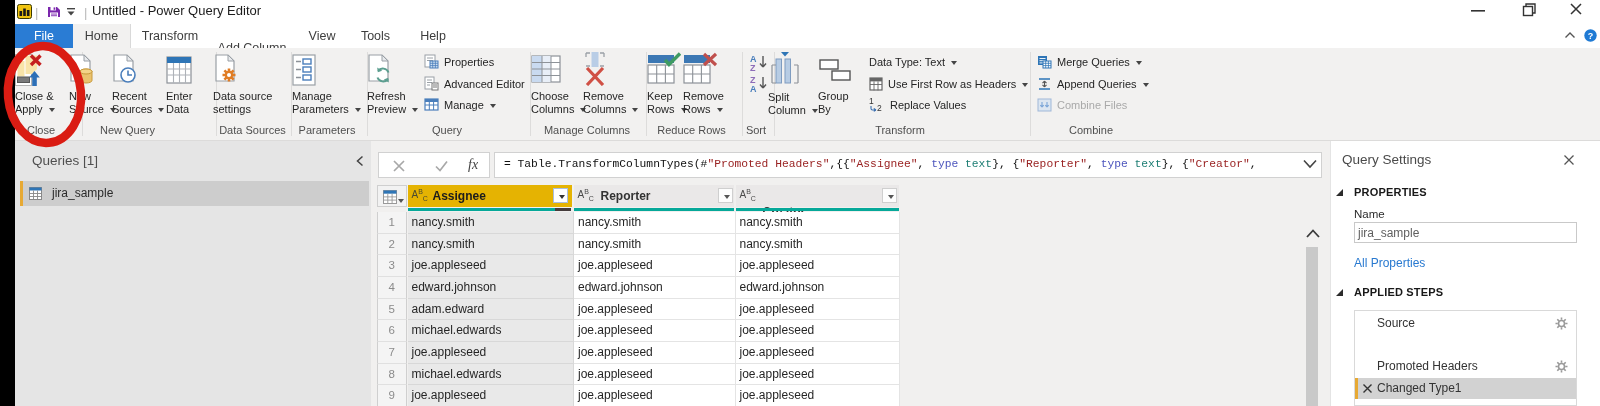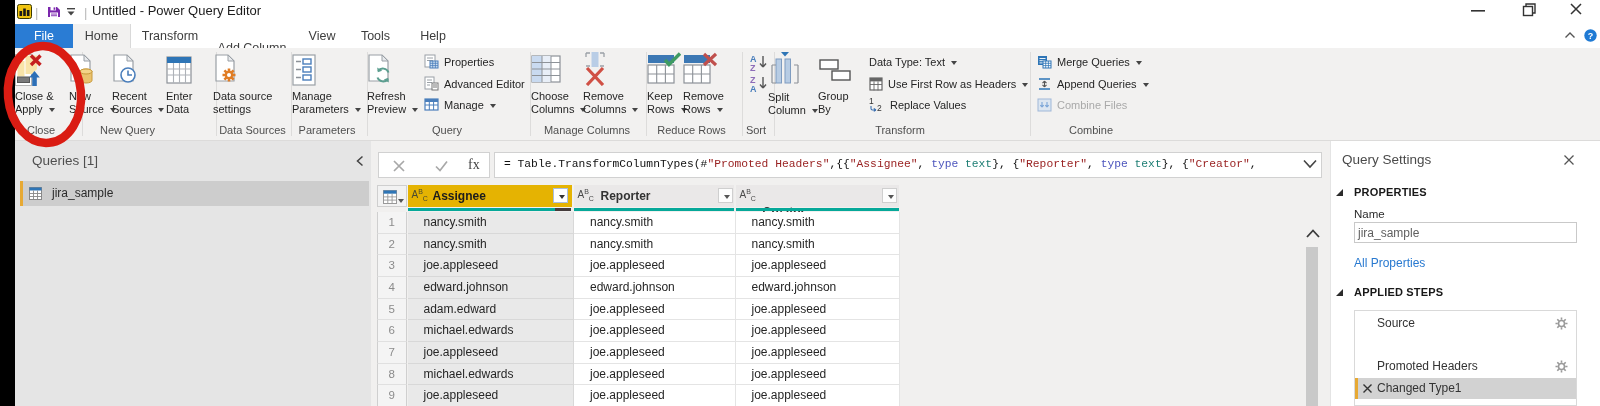--- a/index.html
+++ b/index.html
@@ -38,21 +38,21 @@
 #rightpane { left:1330px; top:141px; width:270px; height:265px; background:#fff; border-left:1px solid #e4e4e4; }
 
 
 .fbox { position:absolute; background:#fff; border:1px solid #d1d1d1; }
 #fmla { font-family:"Liberation Mono", monospace; font-size:11.3px; white-space:pre; line-height:23px; color:#111; overflow:hidden; }
 .mstr { color:#9a2323; } .mtyp { color:#4d55bd; } .mtxt { color:#1e7e74; }
 
 
 .hdr { position:absolute; top:44px; height:22px; }
 .qbar { position:absolute; top:66.5px; height:3px; }
-.cell { position:absolute; font-size:12px; color:#262626; line-height:21.6px; padding-left:16px; white-space:nowrap; overflow:hidden; }
+.cell { position:absolute; font-size:12px; color:#262626; line-height:21.6px; padding-left:4px; white-space:nowrap; overflow:hidden; }
 .rnum { position:absolute; font-size:11.5px; color:#8b8b8b; line-height:21.6px; text-align:center; }
 
 
 .rp-title { font-size:13.5px; color:#4a4a4a; }
 .rp-h { font-size:11px; font-weight:bold; color:#191919; letter-spacing:0.2px; }
 .steprow { position:absolute; left:0; width:100%; height:21.5px; line-height:21.5px; font-size:12px; color:#333; }
 .gear { position:absolute; right:8px; top:4px; }
 </style>
 </head>
 <body>
@@ -380,21 +380,21 @@
 
   <div id="centerpane" class="abs">
 
     <div class="fbox" style="left:7px; top:11px; width:112px; height:26px;">
       <svg class="abs" style="left:13px; top:6px" width="14" height="14" viewBox="0 0 14 14">
           <path d="M2 2 L12 12 M12 2 L2 12" stroke="#a8a8a8" stroke-width="1.7"></path>
         </svg>
       <svg class="abs" style="left:55px; top:6px" width="15" height="14" viewBox="0 0 15 14">
           <path d="M2 7.5 L6 11.5 L13 2.5" fill="none" stroke="#a8a8a8" stroke-width="1.7"></path>
         </svg>
-      <span class="abs" style="left:89px; top:4px; font-family:'Liberation Serif',serif; font-size:14px; color:#444;">fx</span>
+      <span class="abs" style="left:89px; top:4px; font-family:'Liberation Serif',serif; font-style:italic; font-size:14px; color:#444;">fx</span>
     </div>
     <div class="fbox" id="fmla" style="left:123px; top:11px; width:828px; height:26px; padding-left:9px;">= Table.TransformColumnTypes(#<span class="mstr">"Promoted Headers"</span>,{{<span class="mstr">"Assignee"</span>, <span class="mtyp">type</span> <span class="mtxt">text</span>}, {<span class="mstr">"Reporter"</span>, <span class="mtyp">type</span> <span class="mtxt">text</span>}, {<span class="mstr">"Creator"</span>,</div>
     <svg class="abs" style="left:931px; top:17px" width="16" height="12" viewBox="0 0 16 12">
         <path d="M2 2.5 L8 9 L14 2.5" fill="none" stroke="#444" stroke-width="1.6"></path>
       </svg>
 
     <div class="hdr" style="left:6px; width:29.5px; background:#f2f2f2; border:1px solid #cfcfcf;">
       <svg class="abs" style="left:4.5px; top:3.5px" width="14" height="14" viewBox="0 0 14 14">
         <rect x="0.5" y="0.5" width="13" height="13" fill="#fff" stroke="#999"></rect>
         <rect x="0.5" y="0.5" width="13" height="3.2" fill="#2e75b6"></rect>

